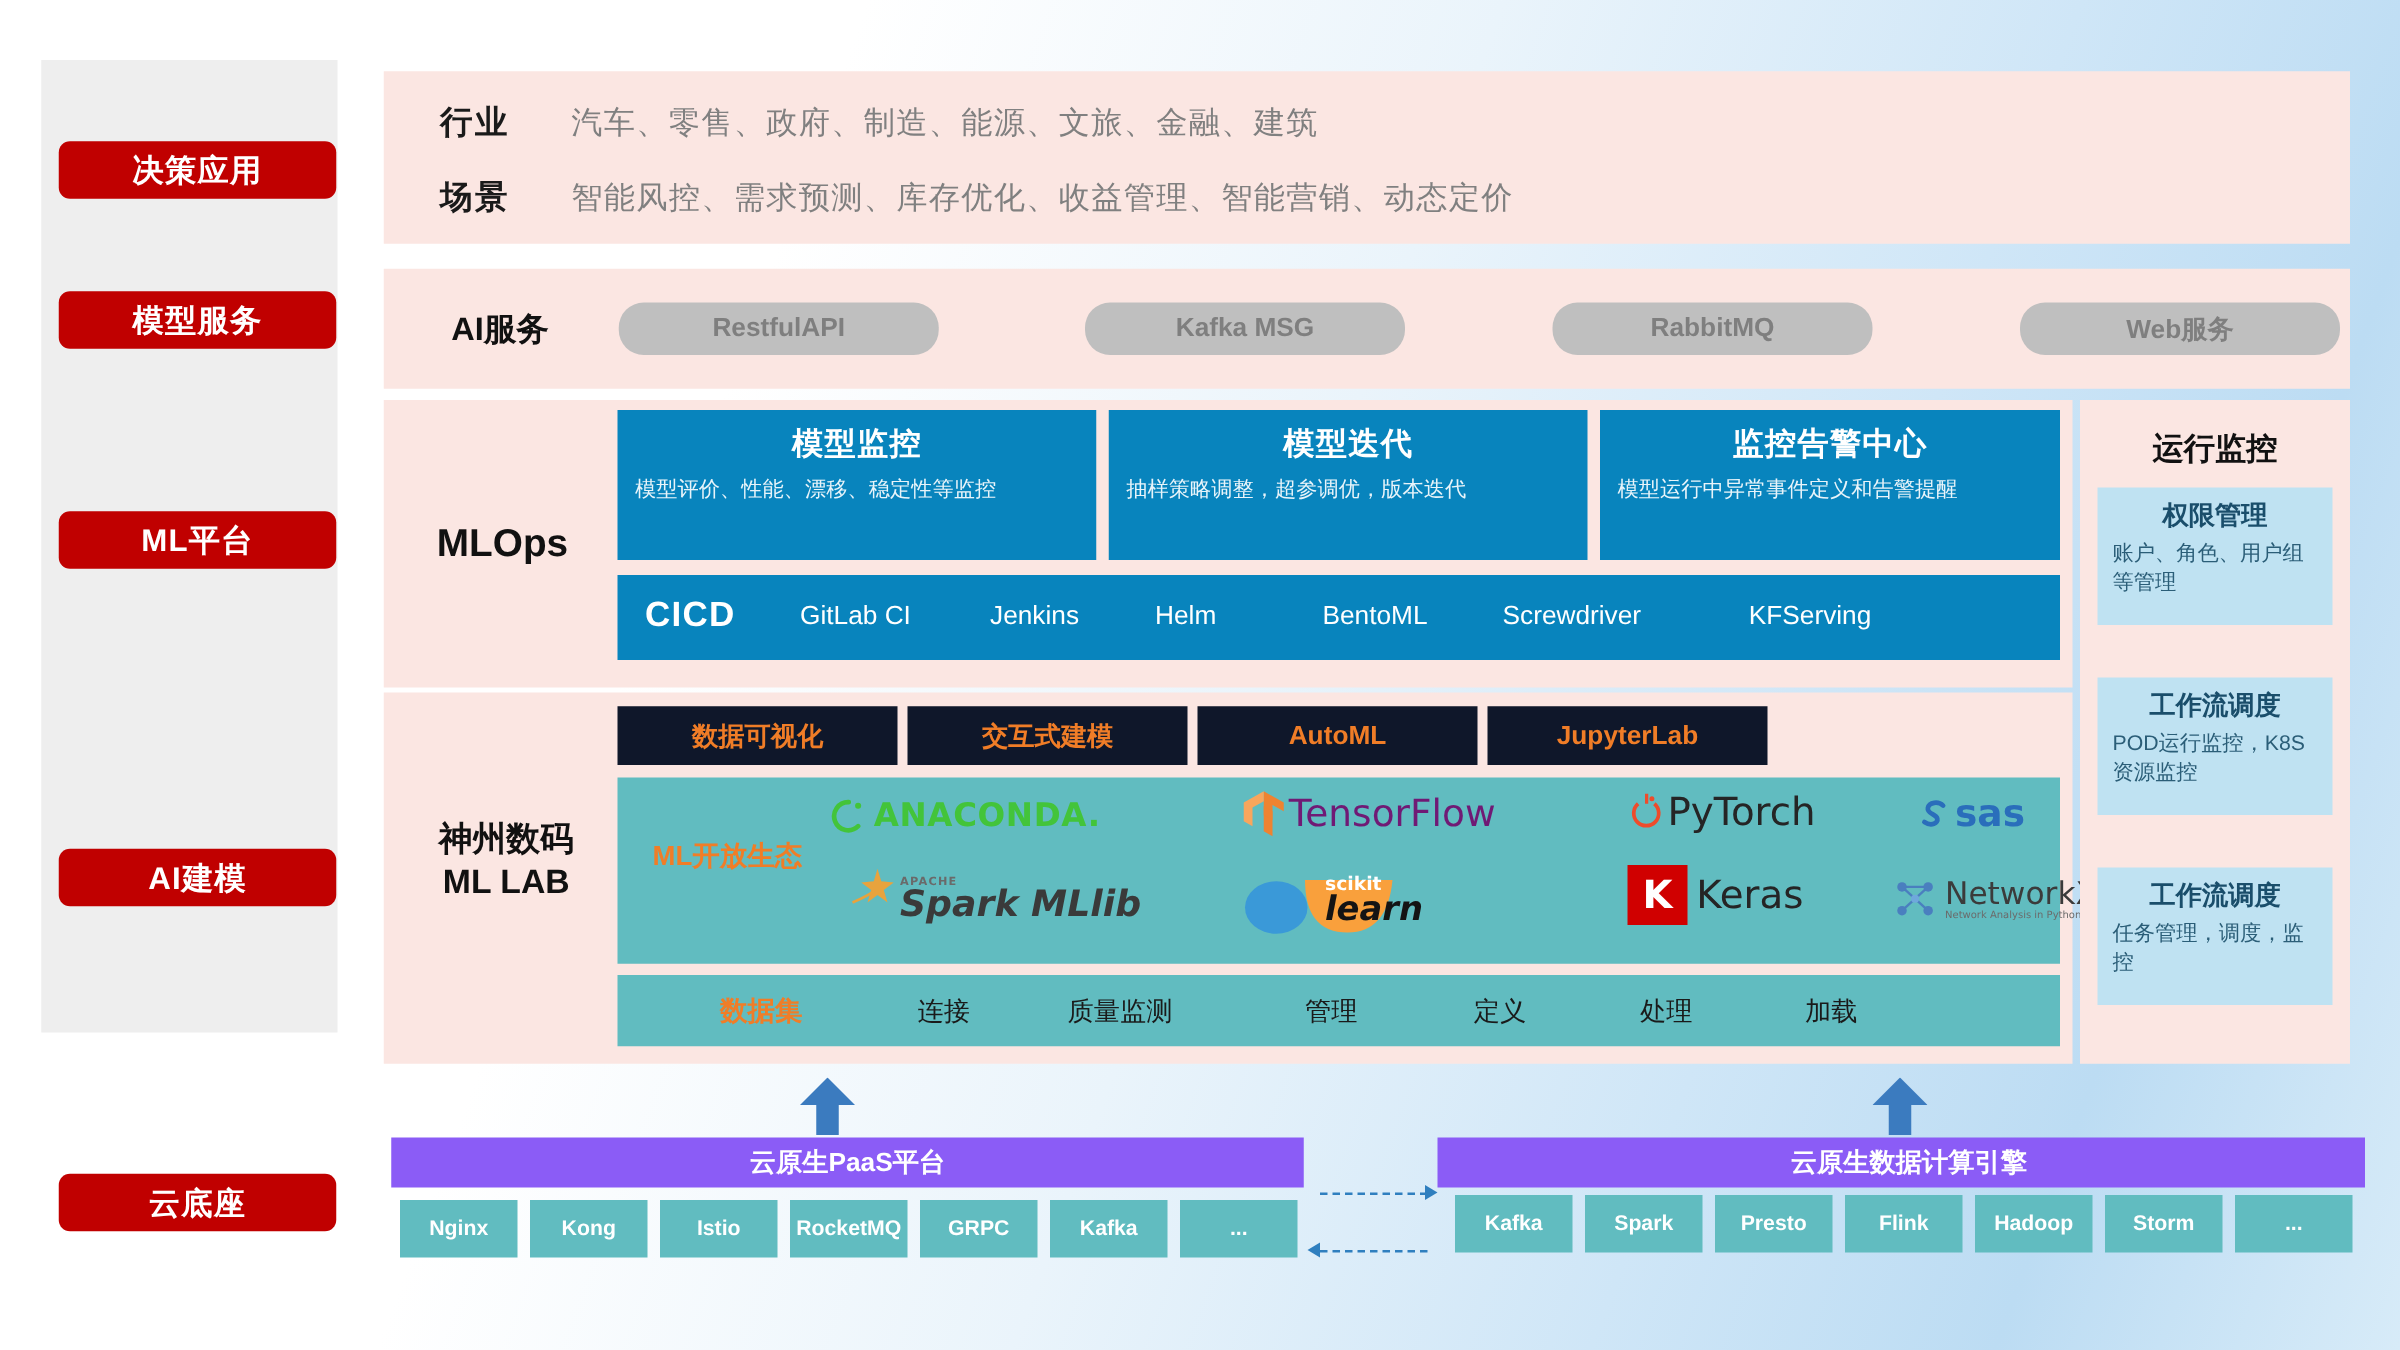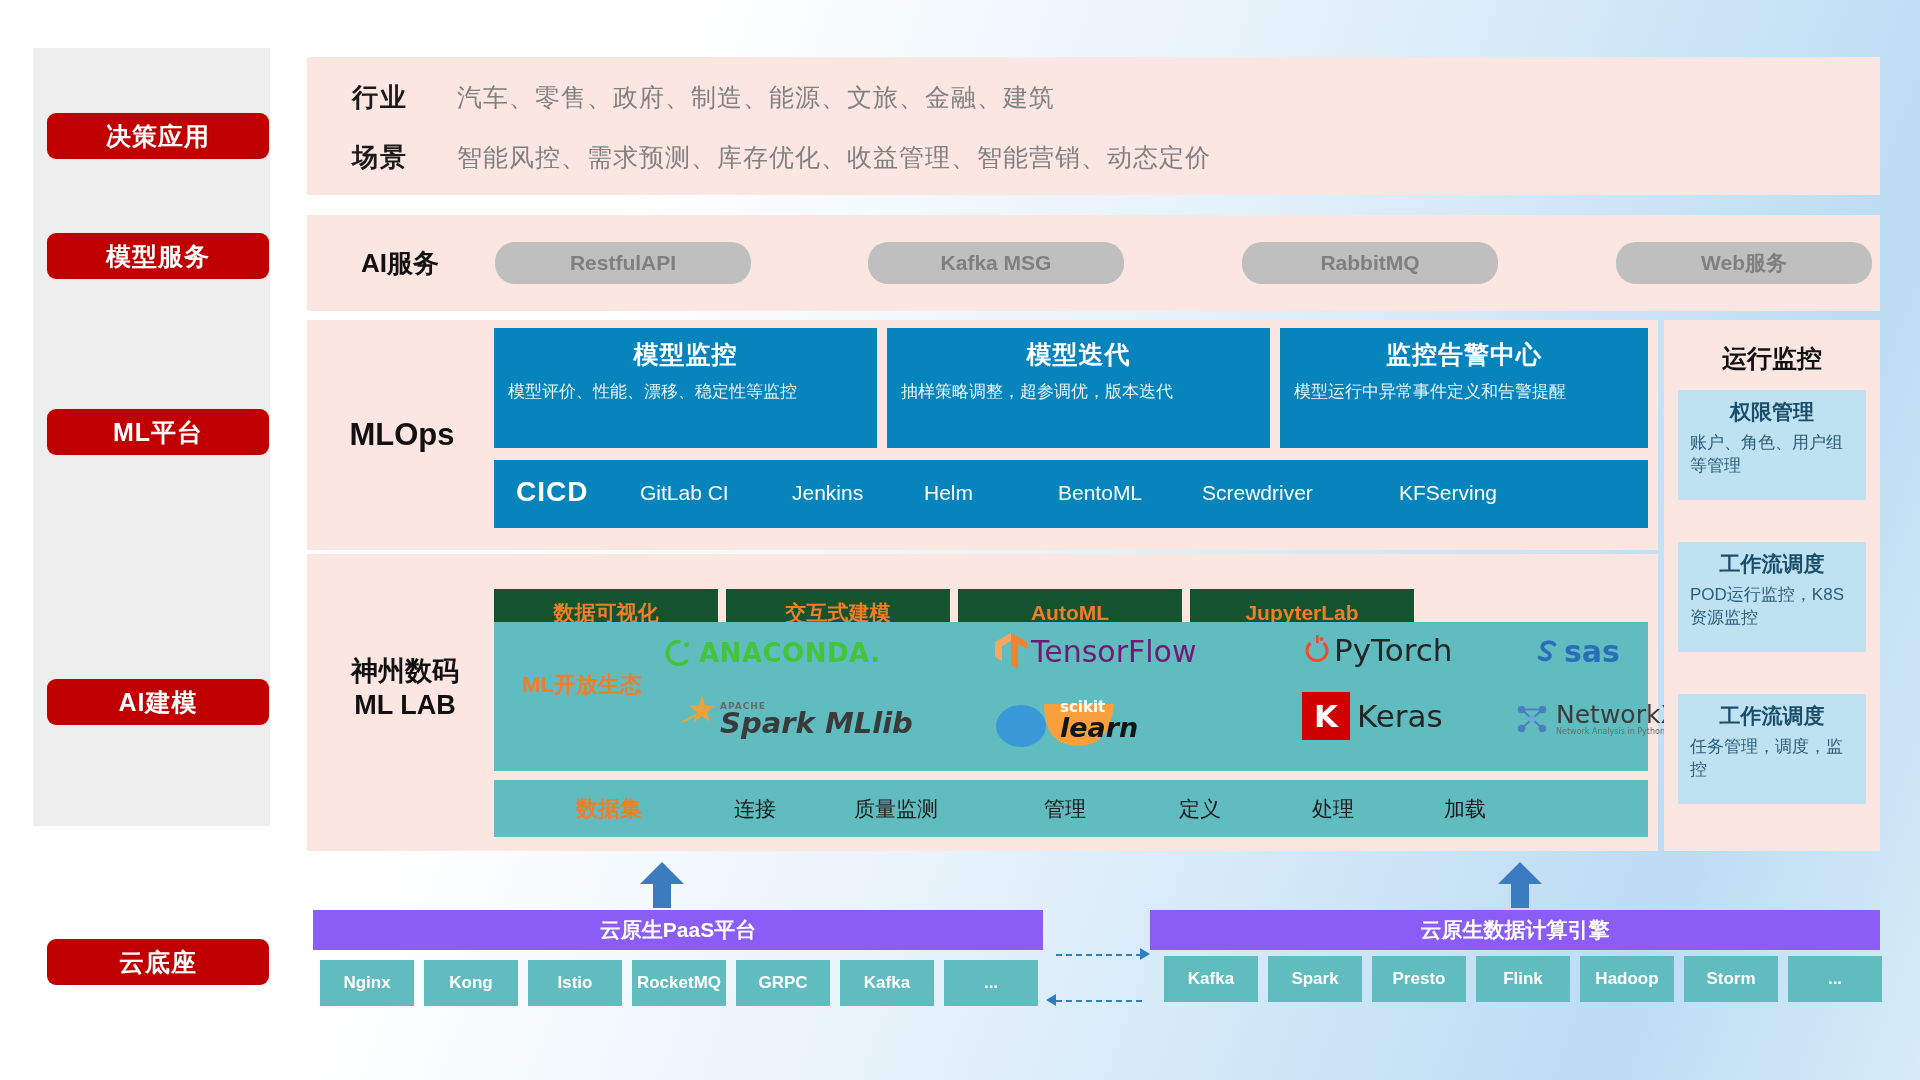--- a/index.html
+++ b/index.html
@@ -41,22 +41,22 @@
   .ops-card{position:absolute;background:#0884bd;color:#fff;padding:10px 14px 12px;box-sizing:border-box;}
   .ops-card .t{font-size:25px;font-weight:bold;text-align:center;margin-bottom:9px;letter-spacing:1px;}
   .ops-card .d{font-size:17px;line-height:1.38;color:#e8f4fa;}
 
   .cicd{position:absolute;background:#0884bd;color:#fff;overflow:hidden;}
   .cicd .big{position:absolute;left:22px;top:16px;font-size:28px;font-weight:bold;letter-spacing:1px;}
   .cicd .it{position:absolute;top:20px;font-size:21px;width:112px;line-height:1.25;}
 
   
   .lab-tab{
-    position:absolute;height:47px;background:#14532d;color:#f07d27;
-    font-size:21px;font-weight:bold;display:flex;align-items:center;justify-content:center;margin-top:24px;
+    position:absolute;height:47px;background:#0f172a;color:#f07d27;
+    font-size:21px;font-weight:bold;display:flex;align-items:center;justify-content:center;
   }
   .eco{position:absolute;background:#61bcc0;}
   .eco-label{position:absolute;left:28px;top:48px;color:#f07d27;font-size:22px;font-weight:bold;}
   .ds{position:absolute;background:#61bcc0;display:flex;align-items:center;}
   .ds .first{color:#f07d27;font-weight:bold;font-size:22px;}
   .ds .it{color:#1a1a1a;font-size:21px;}
 
   
   .mon{position:absolute;background:#fbe6e2;}
   .mon-title{position:absolute;font-size:25px;font-weight:bold;color:#111;left:0;right:0;text-align:center;}
@@ -256,21 +256,21 @@
       <polygon points="22,0 44,22 31,22 31,46 13,46 13,22 0,22" fill="#3b7bbf"></polygon>
     </svg>
   </div>
   <div class="uparrow" style="left:1498px;top:862px;">
     <svg width="44" height="46" viewBox="0 0 44 46" aria-hidden="true">
       <polygon points="22,0 44,22 31,22 31,46 13,46 13,22 0,22" fill="#3b7bbf"></polygon>
     </svg>
   </div>
 
   <div class="cloudbar" style="left:313px;top:910px;width:730px;">云原生PaaS平台</div>
-  <div class="cloudbar" style="left:1150px;top:910px;width:730px;">云原生数据计算引擎</div>
+  <div class="cloudbar" style="left:1150px;top:910px;width:730px;padding-left:12px;">云原生数据计算引擎</div>
 
   <div class="cchip" style="left:320px;top:960px;width:94px;">Nginx</div>
   <div class="cchip" style="left:424px;top:960px;width:94px;">Kong</div>
   <div class="cchip" style="left:528px;top:960px;width:94px;">Istio</div>
   <div class="cchip" style="left:632px;top:960px;width:94px;">RocketMQ</div>
   <div class="cchip" style="left:736px;top:960px;width:94px;">GRPC</div>
   <div class="cchip" style="left:840px;top:960px;width:94px;">Kafka</div>
   <div class="cchip" style="left:944px;top:960px;width:94px;">...</div>
 
   <div class="cchip" style="left:1164px;top:956px;width:94px;">Kafka</div>

